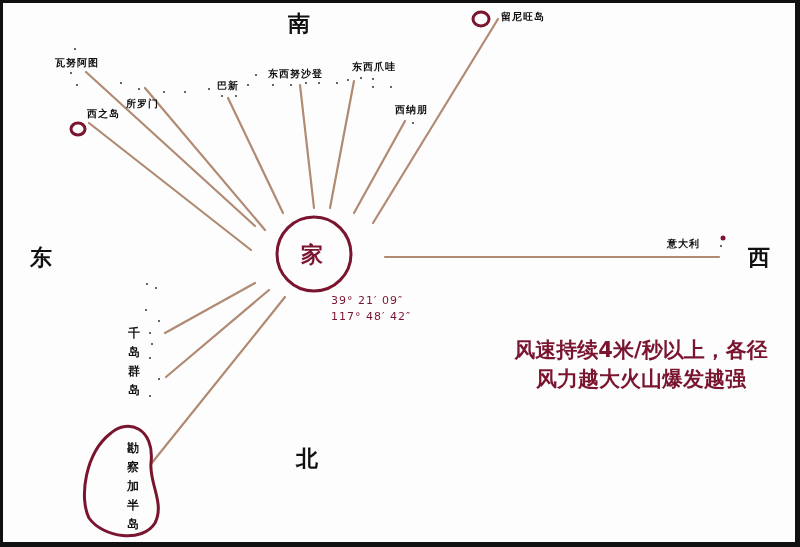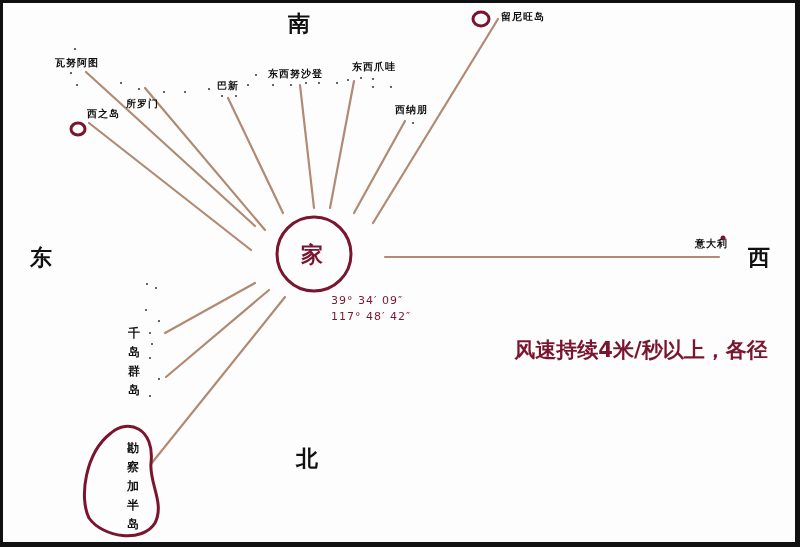--- a/index.html
+++ b/index.html
@@ -76,32 +76,33 @@
       <circle cx="718" cy="243" r="1"></circle>
     </g>
   </svg>
 
   <div class="dir" style="left:285px;top:6px;">南</div>
   <div class="dir" style="left:27px;top:240px;">东</div>
   <div class="dir" style="left:745px;top:240px;">西</div>
   <div class="dir" style="left:293px;top:441px;">北</div>
 
   <div class="home" style="left:298px;top:237px;">家</div>
-  <div class="coord" style="left:328px;top:290px;">39° 34′ 09″</div>
+  <div class="coord" style="left:328px;top:290px;">39° 21′ 09″</div>
   <div class="coord" style="left:328px;top:306px;">117° 48′ 42″</div>
 
   <div class="lbl" style="left:52px;top:53px;">瓦努阿图</div>
   <div class="lbl" style="left:123px;top:70px;margin-top:24px;">所罗门</div>
   <div class="lbl" style="left:214px;top:76px;">巴新</div>
   <div class="lbl" style="left:265px;top:64px;text-align:center;">东西努沙登</div>
   <div class="lbl" style="left:349px;top:57px;">东西爪哇</div>
   <div class="lbl" style="left:60px;top:104px;margin-left:24px;">西之岛</div>
   <div class="lbl" style="left:498px;top:7px;">留尼旺岛</div>
   <div class="lbl" style="left:392px;top:100px;">西纳朋</div>
-  <div class="lbl" style="left:692px;top:234px;">意大利</div>
+  <div class="lbl" style="left:664px;top:234px;">意大利</div>
 
   <div class="vert" style="left:124px;top:321px;">千岛群岛</div>
   <div class="vert" style="left:123px;top:436px;">勘察加半岛</div>
 
   <div class="note">
     <div>风速持续4米/秒以上，各径</div>
+    <div>风力越大火山爆发越强</div>
   </div>
 </div>
 
 </body></html>

